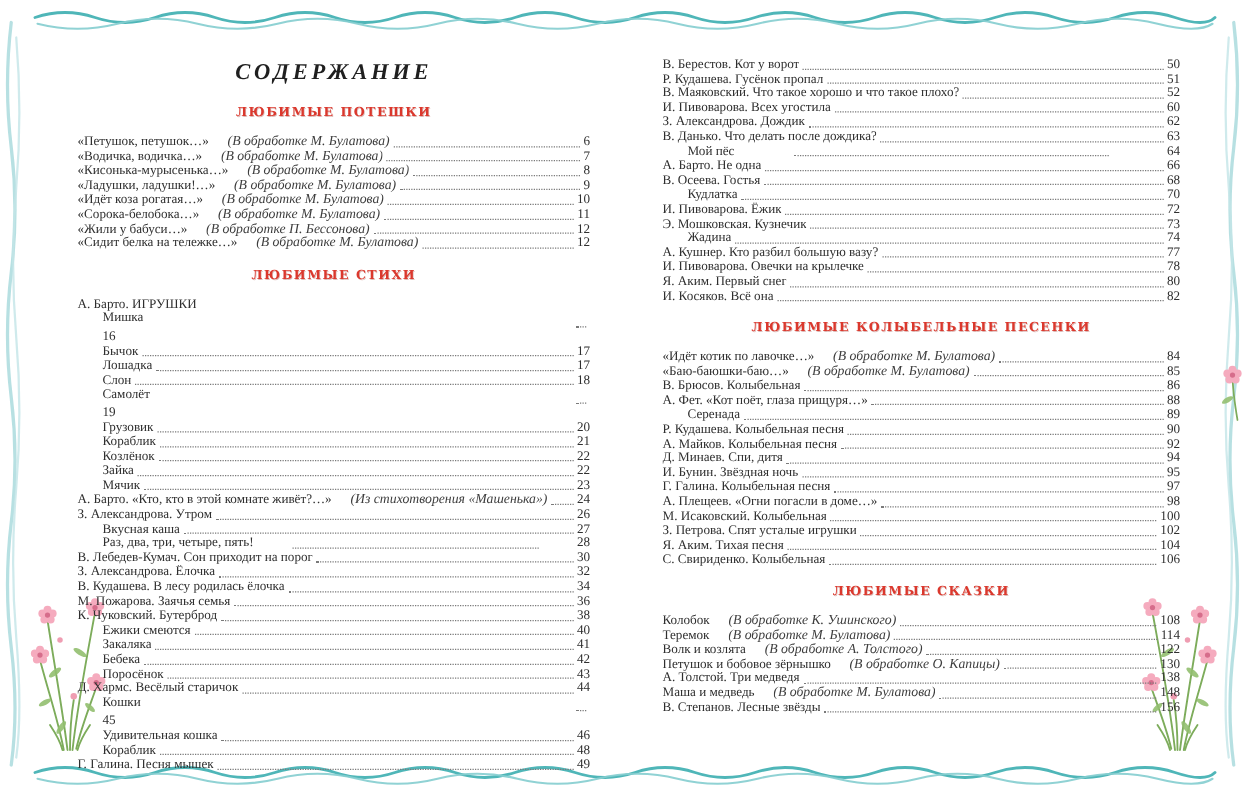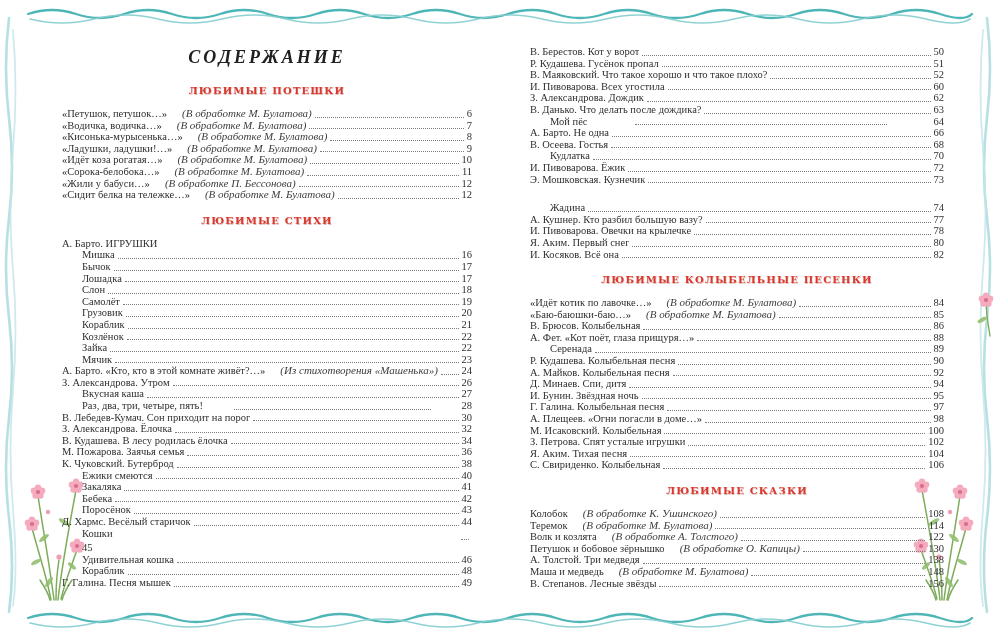--- a/index.html
+++ b/index.html
@@ -229,41 +229,41 @@
     <div class="entry">
       <span class="entry-title">«Сидит белка на тележке…»</span>
       <span class="entry-note">(В обработке М. Булатова)</span>
       <span class="leader"></span>
       <span class="page-num">12</span>
     </div>
     <div class="section-heading">ЛЮБИМЫЕ СТИХИ</div>
     <div class="entry">
       <span class="entry-title">А. Барто. ИГРУШКИ</span>
     </div>
-    <div class="entry" style="padding-left: 20px;">
+    <div class="entry" style="padding-left: 20px; flex-direction: column;">
       <span class="entry-title">Мишка</span>
       <span class="leader"></span>
       <span class="page-num">16</span>
     </div>
     <div class="entry" style="padding-left: 20px;">
       <span class="entry-title">Бычок</span>
       <span class="leader"></span>
       <span class="page-num">17</span>
     </div>
     <div class="entry" style="padding-left: 20px;">
       <span class="entry-title">Лошадка</span>
       <span class="leader"></span>
       <span class="page-num">17</span>
     </div>
     <div class="entry" style="padding-left: 20px;">
       <span class="entry-title">Слон</span>
       <span class="leader"></span>
       <span class="page-num">18</span>
     </div>
-    <div class="entry" style="padding-left: 20px;">
+    <div class="entry" style="padding-left: 20px; flex-direction: column;">
       <span class="entry-title">Самолёт</span>
       <span class="leader"></span>
       <span class="page-num">19</span>
     </div>
     <div class="entry" style="padding-left: 20px;">
       <span class="entry-title">Грузовик</span>
       <span class="leader"></span>
       <span class="page-num">20</span>
     </div>
     <div class="entry" style="padding-left: 20px;">
@@ -433,21 +433,21 @@
     <div class="entry">
       <span class="entry-title">И. Пивоварова. Ёжик</span>
       <span class="leader"></span>
       <span class="page-num">72</span>
     </div>
     <div class="entry">
       <span class="entry-title">Э. Мошковская. Кузнечик</span>
       <span class="leader"></span>
       <span class="page-num">73</span>
     </div>
-    <div class="entry" style="padding-left: 20px; margin-top: 17px;">
+    <div class="entry" style="padding-left: 20px;">
       <span class="entry-title">Жадина</span>
       <span class="leader"></span>
       <span class="page-num">74</span>
     </div>
     <div class="entry">
       <span class="entry-title">А. Кушнер. Кто разбил большую вазу?</span>
       <span class="leader"></span>
       <span class="page-num">77</span>
     </div>
     <div class="entry">

